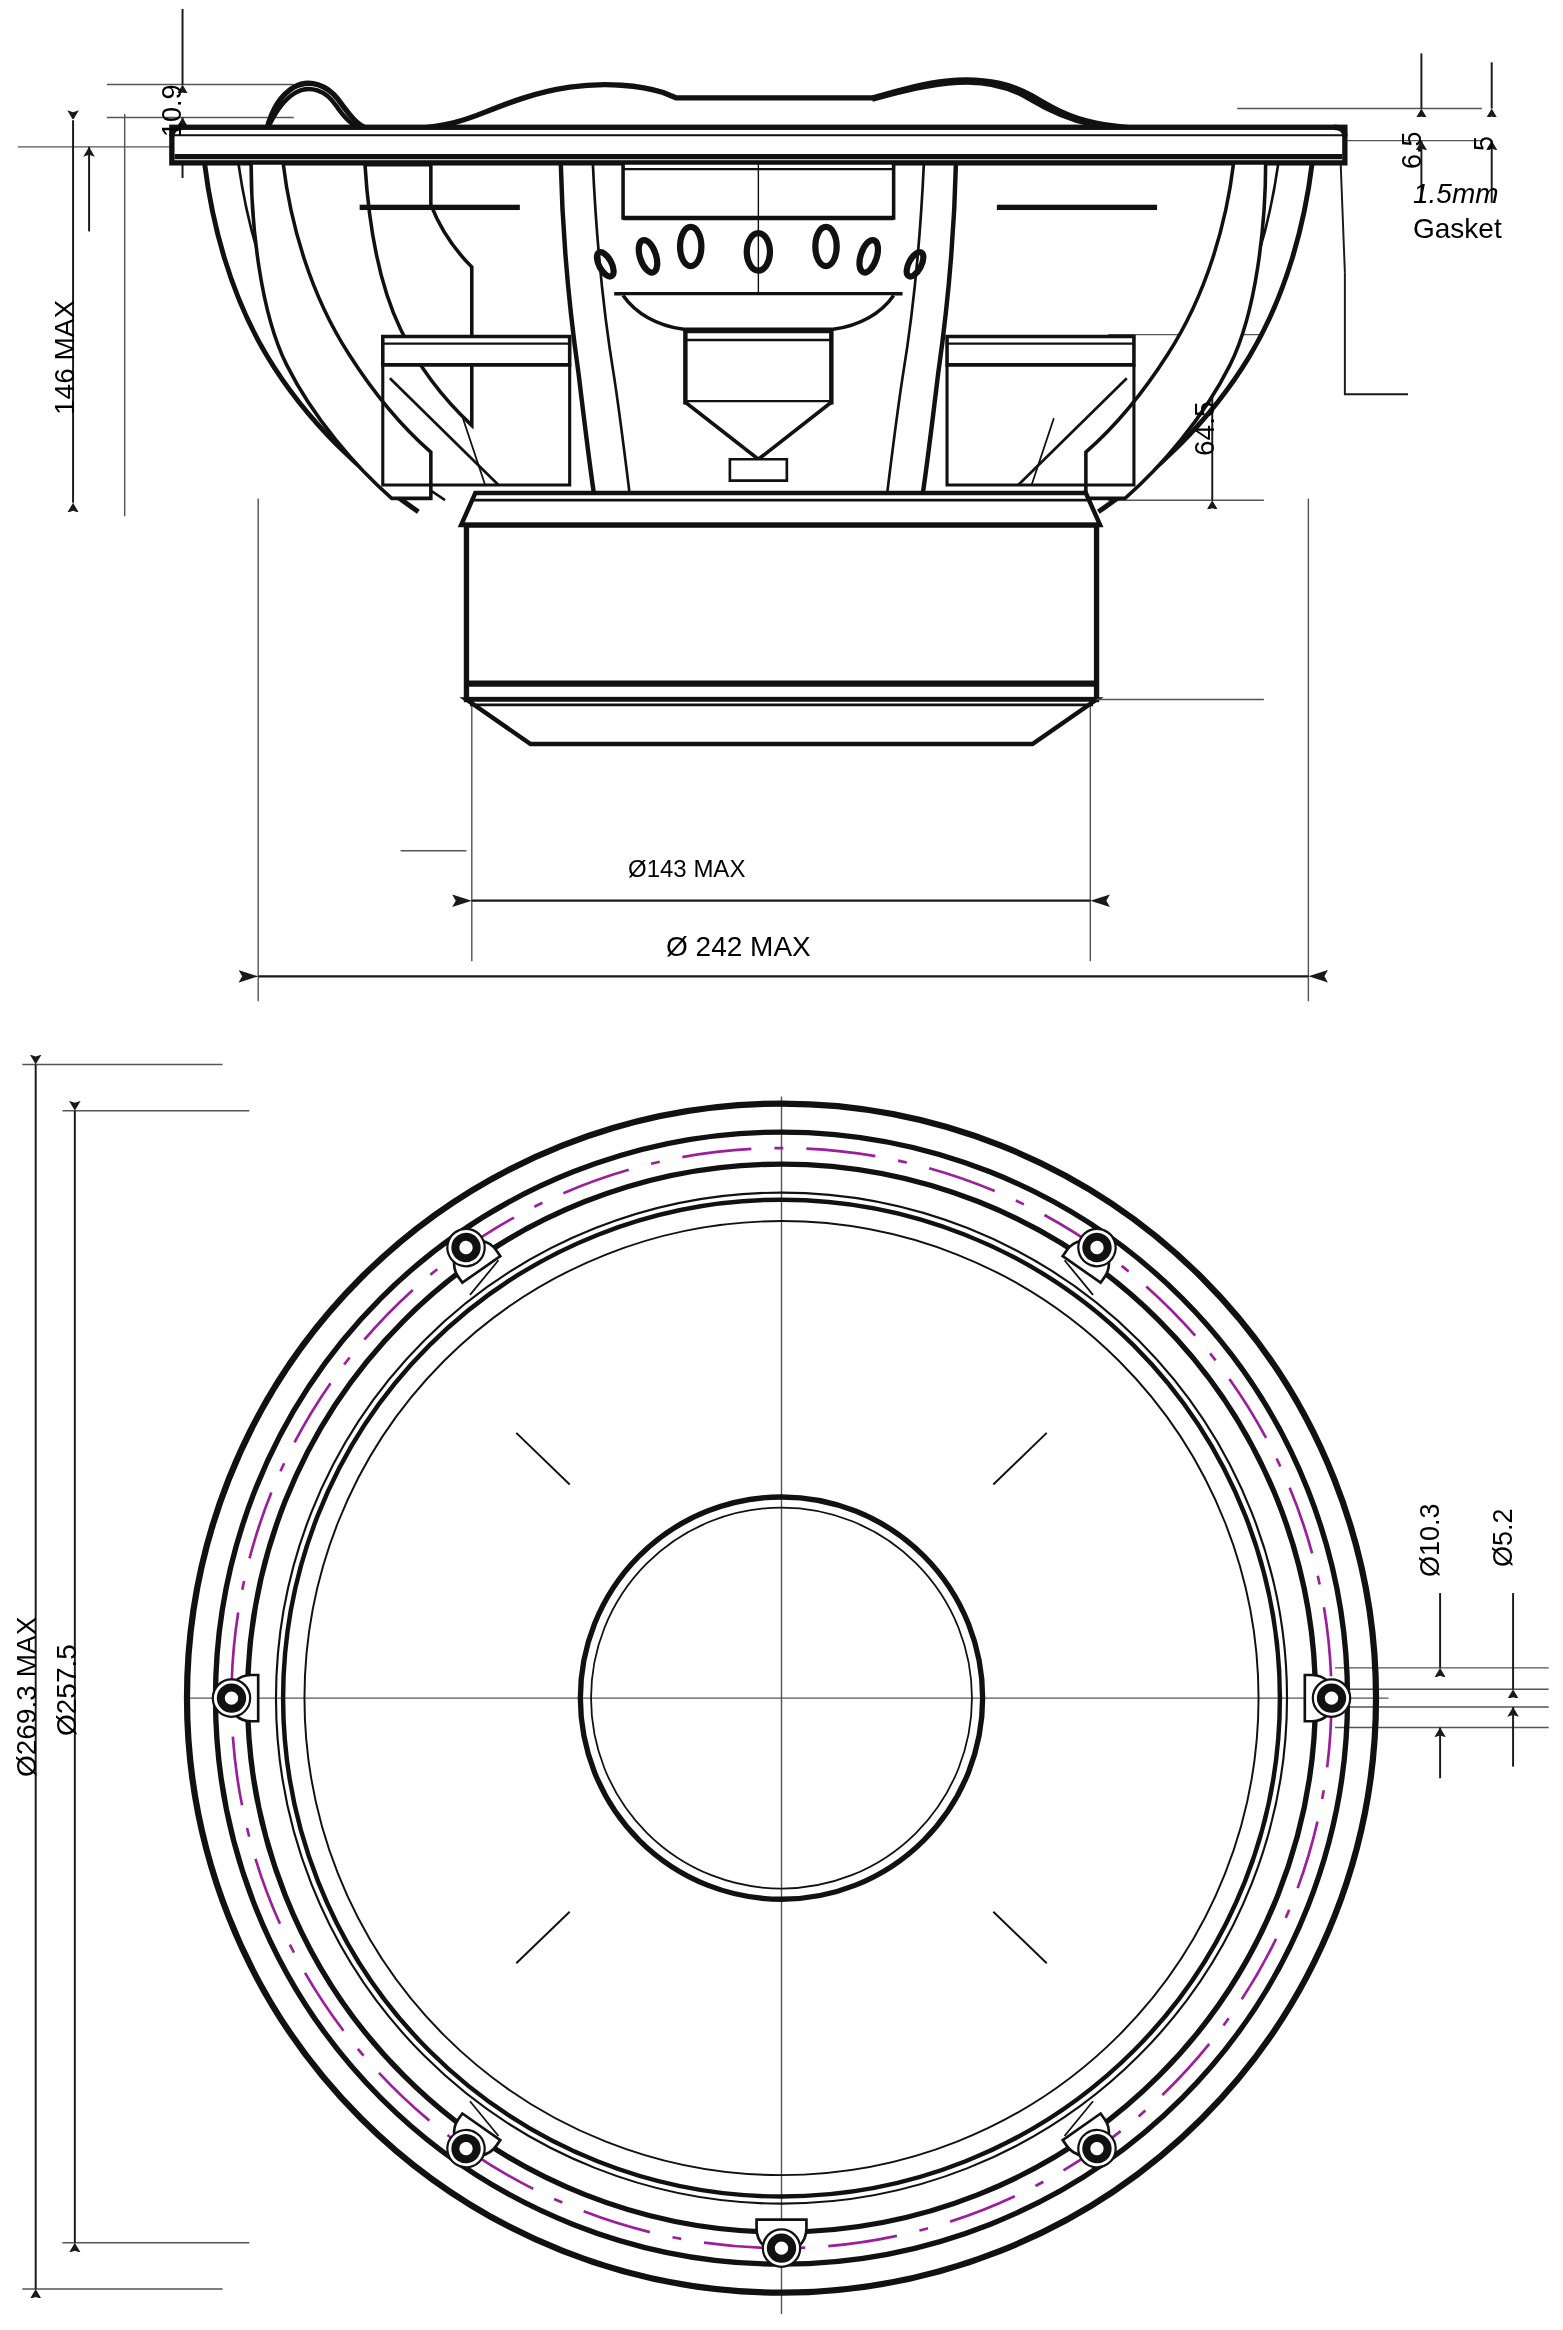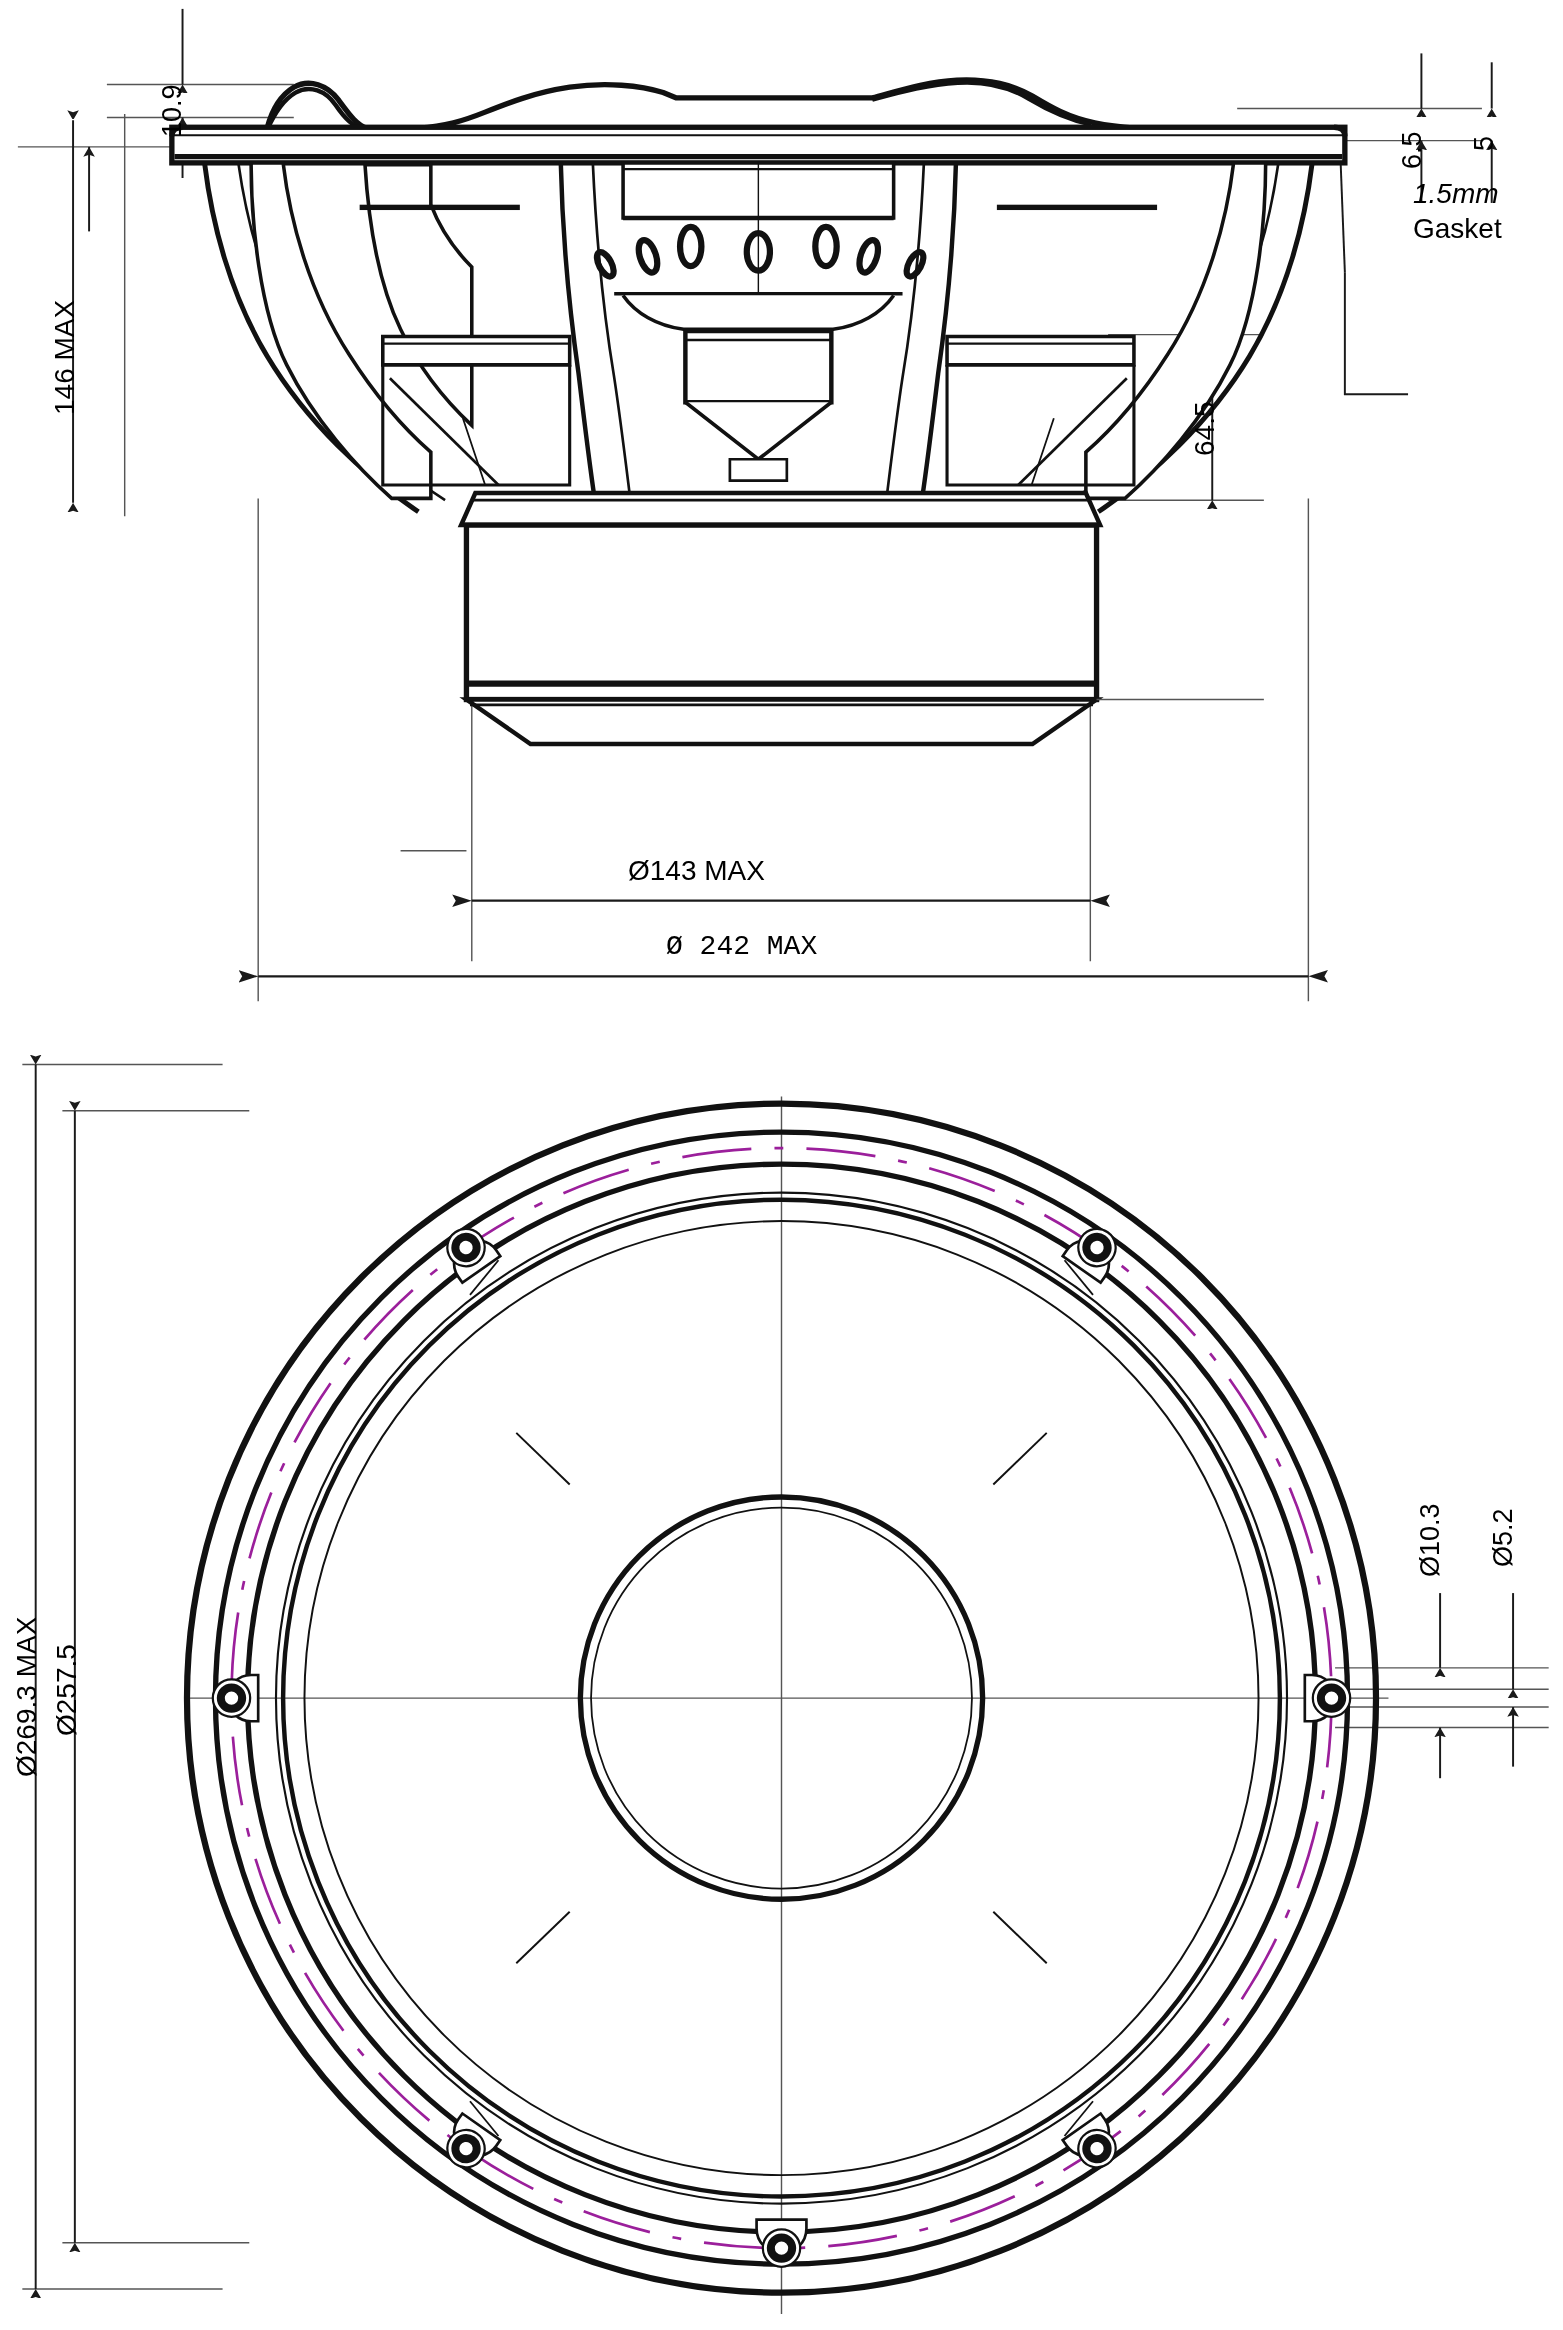--- a/index.html
+++ b/index.html
@@ -287,23 +287,23 @@
 <div class="dimtxt vert" style="left:157px; top:137px; font-size:27px; transform:rotate(-90deg);">10.9</div>
 
 <div class="dimtxt vert" style="left:1397px; top:169px; font-size:27px; transform:rotate(-90deg);">6.5</div>
 
 <div class="dimtxt vert" style="left:1469px; top:151px; font-size:27px; transform:rotate(-90deg);">5</div>
 
 <div class="dimtxt vert" style="left:49px; top:415px; font-size:28px; transform:rotate(-90deg);">146 MAX</div>
 
 <div class="dimtxt vert" style="left:1189px; top:456px; font-size:28px; transform:rotate(-90deg);">64.5</div>
 
-<div class="dimtxt" style="left:628px; top:855px; font-size:28px;">Ø143 MAX</div>
-
-<div class="dimtxt" style="left:666px; top:931px; font-size:28px;font-family:Liberation Mono, monospace;">Ø 242 MAX</div>
+<div class="dimtxt" style="left:628px; top:855px; font-size:24px;">Ø143 MAX</div>
+
+<div class="dimtxt" style="left:666px; top:931px; font-size:28px;">Ø 242 MAX</div>
 
 <div class="dimtxt" style="left:1413px; top:178px; font-size:28px; top:178px;font-style:italic;">1.5mm</div>
 
 <div class="dimtxt" style="left:1413px; top:213px; font-size:28px;text-align:center;">Gasket</div>
 
 <div class="dimtxt vert" style="left:10.7px; top:1777px; font-size:28px; transform:rotate(-90deg);">Ø269.3 MAX</div>
 
 <div class="dimtxt vert" style="left:51px; top:1736px; font-size:28px; transform:rotate(-90deg);">Ø257.5</div>
 
 <div class="dimtxt vert" style="left:1415px; top:1577px; font-size:27px; transform:rotate(-90deg);">Ø10.3</div>

